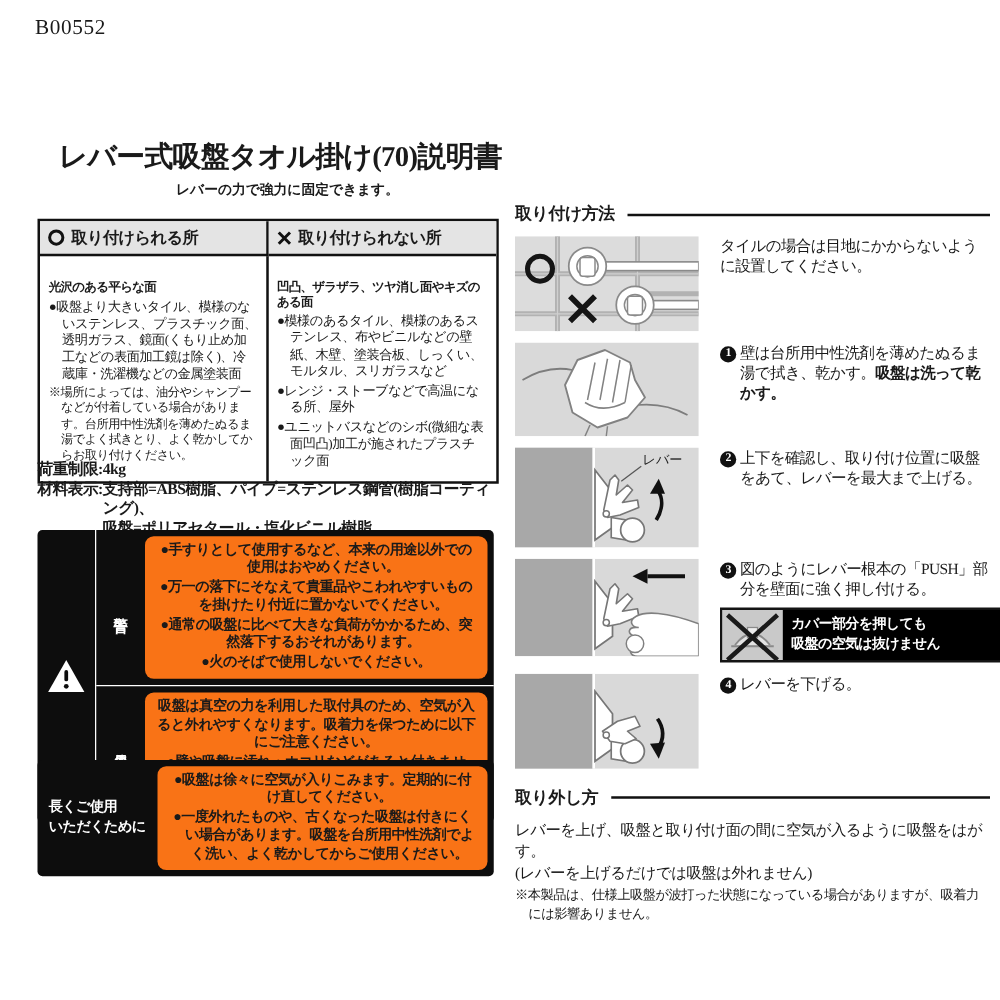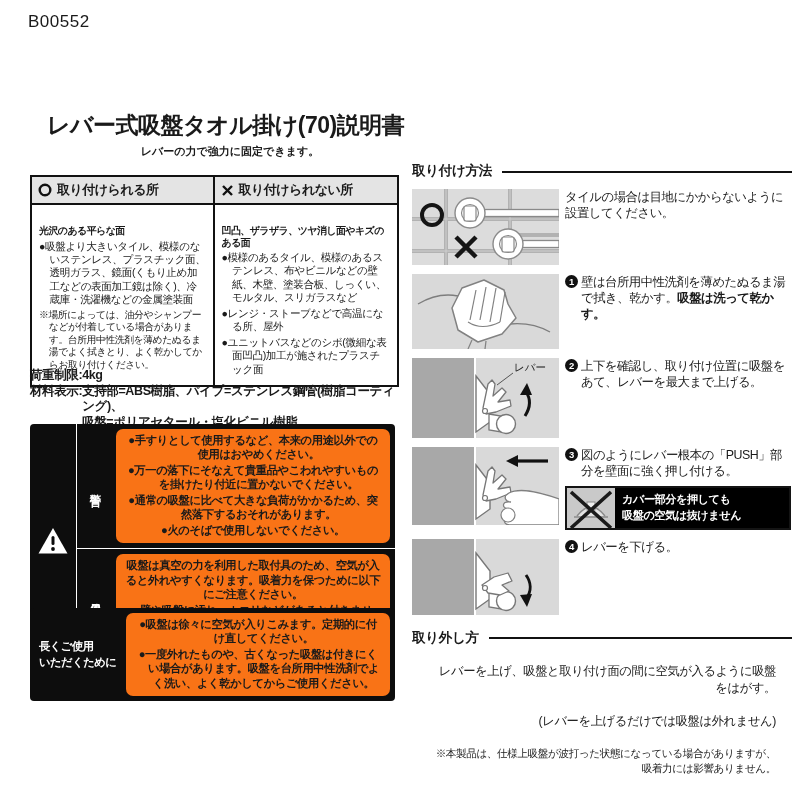--- a/index.html
+++ b/index.html
@@ -1,17 +1,17 @@
 <!DOCTYPE html>
 <html><head>
 <meta charset="utf-8">
 <style>
   html,body{margin:0;padding:0;background:#fff;}
   .page{position:relative;width:800px;height:800px;background:#ffffff;overflow:hidden;
-        font-family:Liberation Sans, sans-serif;color:#1a1a1a;}
+        font-family:Liberation Serif, serif;color:#1a1a1a;}
 
   .product-code{position:absolute;left:28px;top:12px;font-size:17px;letter-spacing:.5px;}
 
   .title-block{position:absolute;left:47px;top:110px;width:366px;text-align:left;}
   .title-main{font-size:23px;font-weight:bold;letter-spacing:-0.5px;white-space:nowrap;}
   .title-sub{font-size:11px;font-weight:bold;text-align:center;margin-top:3px;}
 
   
   .attach-table{position:absolute;left:30px;top:175px;width:365px;border:2px solid #111;
                 display:grid;grid-template-columns:1fr 1fr;background:#fff;}
@@ -48,36 +48,36 @@
             display:flex;align-items:center;}
   .lu-label{width:84px;flex:none;color:#fff;font-weight:bold;font-size:11.3px;line-height:1.4;
             padding-left:9px;letter-spacing:-0.5px;}
 
   
   .right-col{position:absolute;left:412px;top:162px;width:380px;}
   .sec-head{display:flex;align-items:center;gap:10px;margin-bottom:9px;text-align:center;}
   .sec-title{font-size:13.5px;font-weight:bold;white-space:nowrap;letter-spacing:-0.3px;}
   .sec-rule{flex:1;border-top:2px solid #111;margin-top:1px;}
 
-  .step{display:flex;gap:6px;margin-bottom:9px;}
+  .step{display:flex;gap:17px;margin-bottom:9px;}
   .illus{width:147px;flex:none;font-size:0;}
   .step-body{flex:1;font-size:12.4px;line-height:1.3;font-weight:500;letter-spacing:-0.5px;}
   .stepp{margin:0;padding-left:16px;text-indent:-16px;}
   .num{display:inline-block;width:13px;height:13px;border-radius:50%;background:#111;color:#fff;
        font-size:9.5px;font-weight:bold;text-align:center;line-height:13px;margin-right:3px;
        text-indent:0;vertical-align:1px;}
 
   .badge{display:flex;border:2px solid #141414;margin-top:7px;width:226px;box-sizing:border-box;}
   .badge-icon{width:48px;flex:none;background:#c9c9c9;position:relative;}
   .badge-icon svg{position:absolute;inset:0;}
   .badge-text{flex:1;background:#000000;color:#fff;font-size:11.2px;font-weight:bold;
               line-height:1.4;padding:4px 7px;white-space:nowrap;letter-spacing:-0.5px;}
 
   .removal-body{font-size:12.3px;line-height:1.4;font-weight:500;letter-spacing:-0.4px;}
-  .removal-body p{margin:16px;text-align:right;}
+  .removal-body p{margin:0;}
   .removal-note{font-size:10.6px;margin-top:3px !important;}
   .hang{text-indent:-1em;padding-left:1em;}
 </style>
 </head>
 <body>
 
 <div class="page">
 
   <div class="product-code">B00552</div>
 

